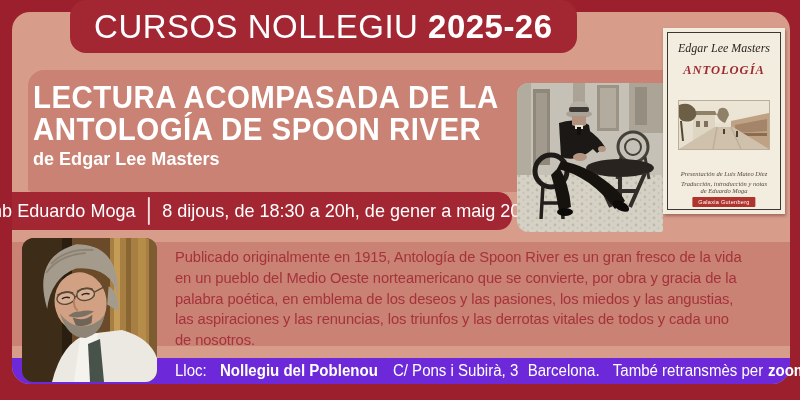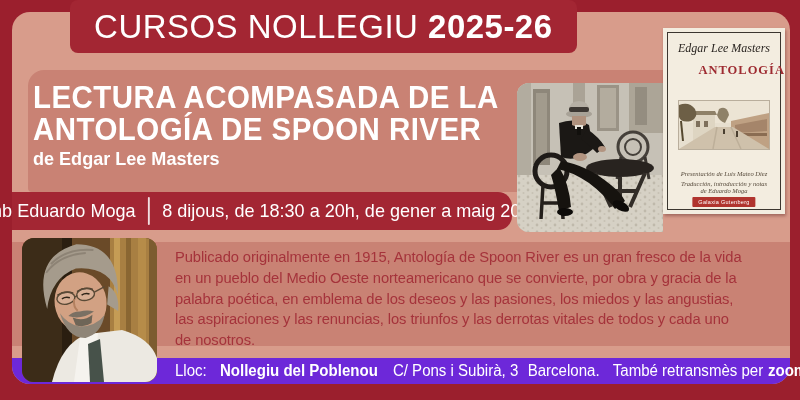--- a/index.html
+++ b/index.html
@@ -26,21 +26,21 @@
     background:#6d28d9;border-radius:0 0 18px 18px;
     display:flex;align-items:center;padding-left:163px;box-sizing:border-box;
   }
   .date-band{
     position:absolute;left:12px;top:192px;width:500px;height:38px;
     background:#A32633;border-radius:0 14px 14px 0;
     display:flex;align-items:center;padding-left:21px;box-sizing:border-box;justify-content:center;
   }
   .banner{
     position:absolute;left:70px;top:0;width:507px;height:53px;
-    background:#A32633;border-radius:8px;
+    background:#A32633;border-radius:16px;
     display:flex;align-items:center;justify-content:center;
   }
   .banner-text{
     color:#fff;font-size:34px;letter-spacing:.5px;white-space:nowrap;
     transform:scaleX(.97);
   }
   .banner-text b{font-weight:700;}
   .hero-title{
     position:absolute;left:33px;top:82px;color:#fff;font-weight:700;
     font-size:31px;line-height:31.5px;letter-spacing:.5px;white-space:nowrap;
@@ -84,23 +84,23 @@
   .book{
     position:absolute;left:663px;top:28px;width:122px;height:186px;
     background:#F3EDE0;box-shadow:1px 2px 3px rgba(60,10,10,.35);
   }
   .book-frame{position:absolute;inset:4px;border:1px solid #3b362f;}
   .book-author{
     position:absolute;top:13px;left:0;width:100%;text-align:center;
     font-family:"Liberation Serif",serif;font-style:italic;font-size:12px;color:#2b2622;
   }
   .book-title{
-    position:absolute;left:0;width:100%;text-align:right;
+    position:absolute;left:0;width:100%;text-align:center;
     font-family:"Liberation Serif",serif;font-weight:700;font-size:12.5px;
-    letter-spacing:1px;color:#9E2B31;
+    letter-spacing:1px;color:#9E2B31;font-style:italic;
   }
   .bt1{top:35px;} .bt2{top:50px;}
   .book-photo{
     position:absolute;top:73px;left:16px;width:90px;height:48px;
     outline:1px solid #b9ae9c;background:#e7dfcf;
   }
   .book-photo svg{display:block;width:100%;height:100%;}
   .book-credit{
     position:absolute;left:0;width:100%;text-align:center;
     font-family:"Liberation Serif",serif;font-style:italic;font-size:6.5px;color:#55493a;

